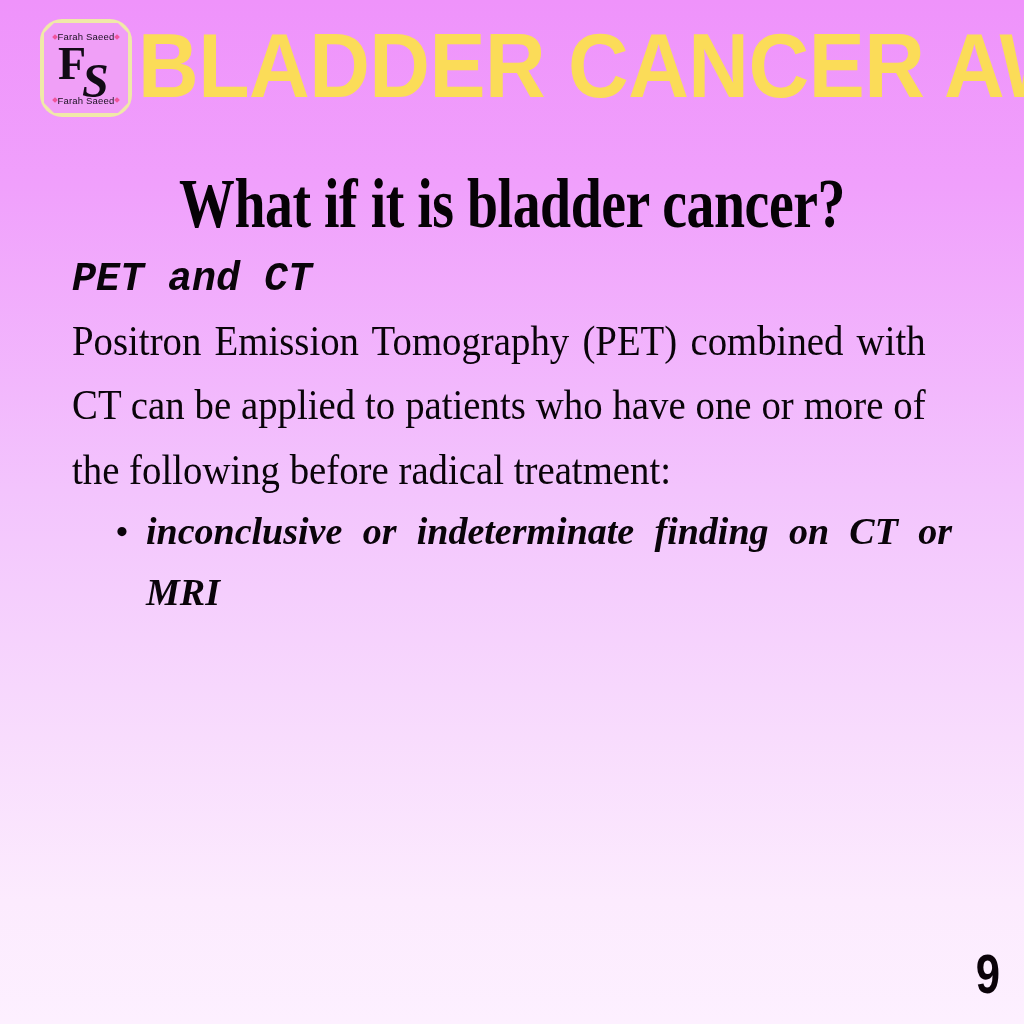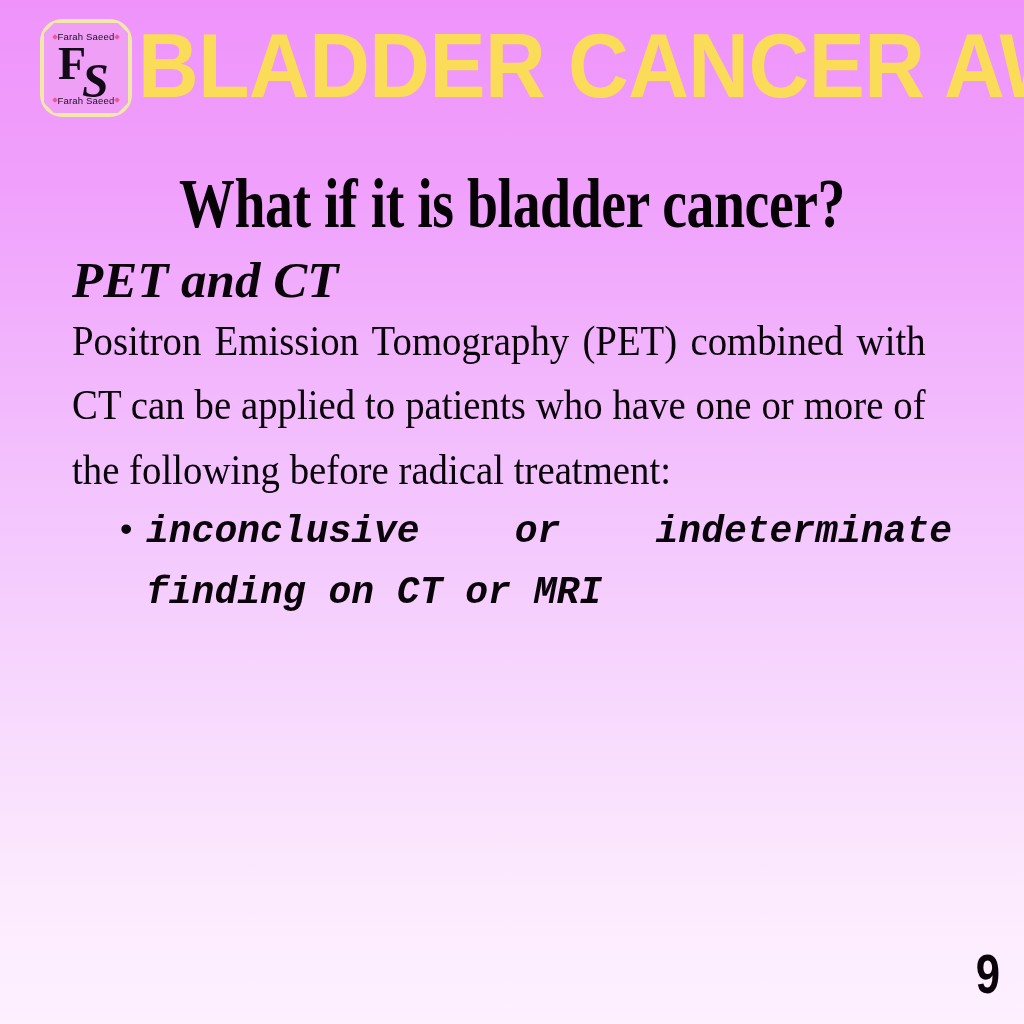--- a/index.html
+++ b/index.html
@@ -144,24 +144,24 @@
     line-height: 64px;
     color: #060206;
     letter-spacing: -0.5px;
     transform: scale(0.93, 1.18);
     transform-origin: center top;
     margin-top: 14px;
     margin-bottom: 28px;
   }
 
   #subheading {
-    font-family: Liberation Serif, serif;
+    font-family: Liberation Mono, monospace;
     font-weight: 700;
     font-style: italic;
-    font-size: 51px;
+    font-size: 40px;
     line-height: 44px;
     color: #0a040a;
     margin-top: 22px;
     margin-bottom: 6px;
   }
 
   #body-paragraph {
     font-family: "Liberation Serif", serif;
     font-size: 40px;
     line-height: 61px;
@@ -174,21 +174,21 @@
   }
 
   #bullet-list {
     list-style: none;
     margin: 10px 0 0 0;
     padding: 0;
   }
   #bullet-list li {
     position: relative;
     padding-left: 74px;
-    font-family: Liberation Mono, monospace;
+    font-family: Liberation Serif, serif;
     font-weight: 700;
     font-style: italic;
     font-size: 38px;
     line-height: 61px;
     color: #0a040a;
     text-align: justify;
     text-justify: inter-word;
     margin-bottom: 2px;
   }
   #bullet-list li::before {

